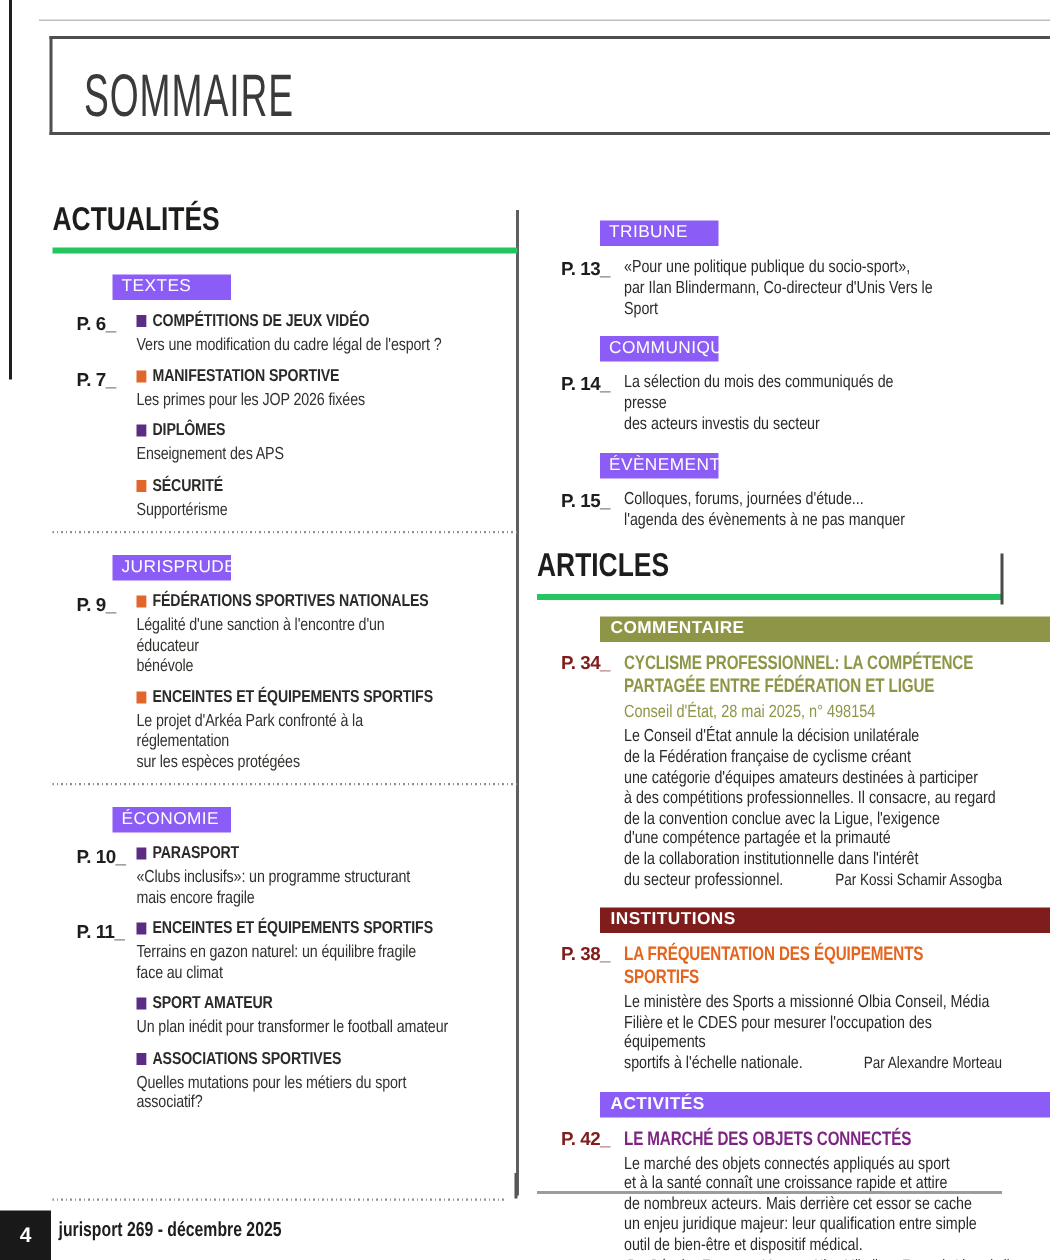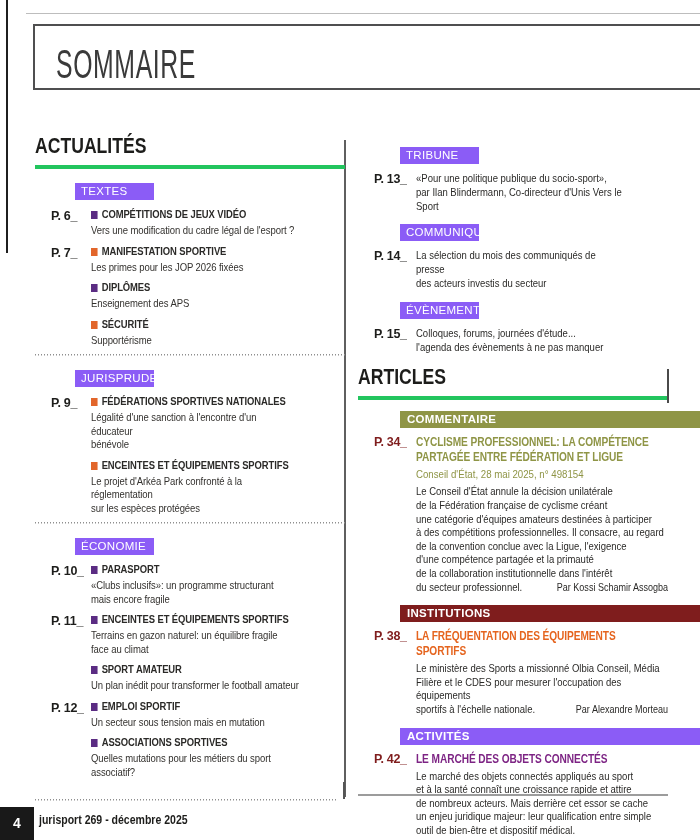--- a/index.html
+++ b/index.html
@@ -180,27 +180,20 @@
           <div class="etitle"><span class="bullet b-purple"></span><span>ENCEINTES ET ÉQUIPEMENTS SPORTIFS</span></div>
           <div class="etext">Terrains en gazon naturel: un équilibre fragile
 face au climat</div>
         </div>
       </div>
       <div class="entry">
         <div class="pnum"></div>
         <div class="econtent cx">
           <div class="etitle"><span class="bullet b-purple"></span><span>SPORT AMATEUR</span></div>
           <div class="etext">Un plan inédit pour transformer le football amateur</div>
-        </div>
-      </div>
-      <div class="entry">
-        <div class="pnum">P. 12_</div>
-        <div class="econtent cx">
-          <div class="etitle"><span class="bullet b-purple"></span><span>EMPLOI SPORTIF</span></div>
-          <div class="etext">Un secteur sous tension mais en mutation</div>
         </div>
       </div>
       <div class="entry">
         <div class="pnum"></div>
         <div class="econtent cx">
           <div class="etitle"><span class="bullet b-purple"></span><span>ASSOCIATIONS SPORTIVES</span></div>
           <div class="etext">Quelles mutations pour les métiers du sport associatif?</div>
         </div>
       </div>
     </div>

